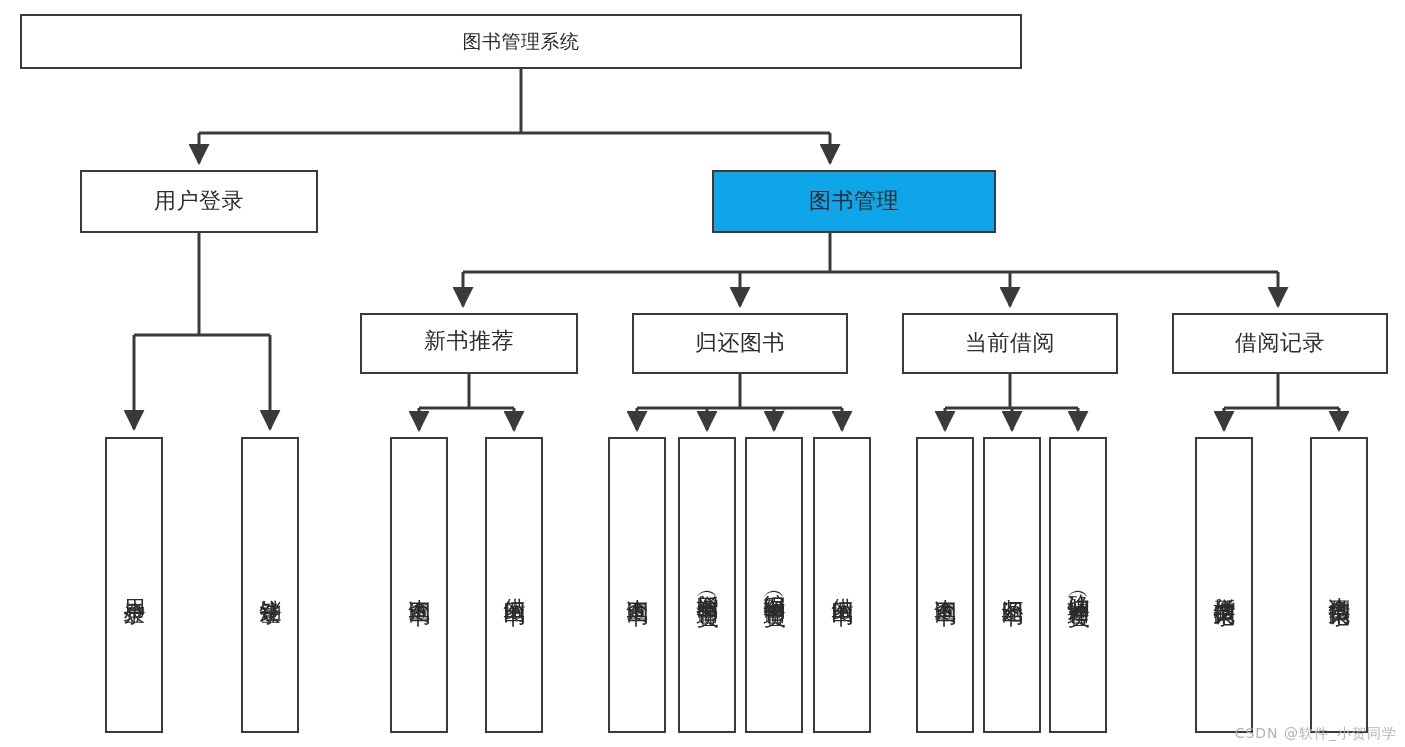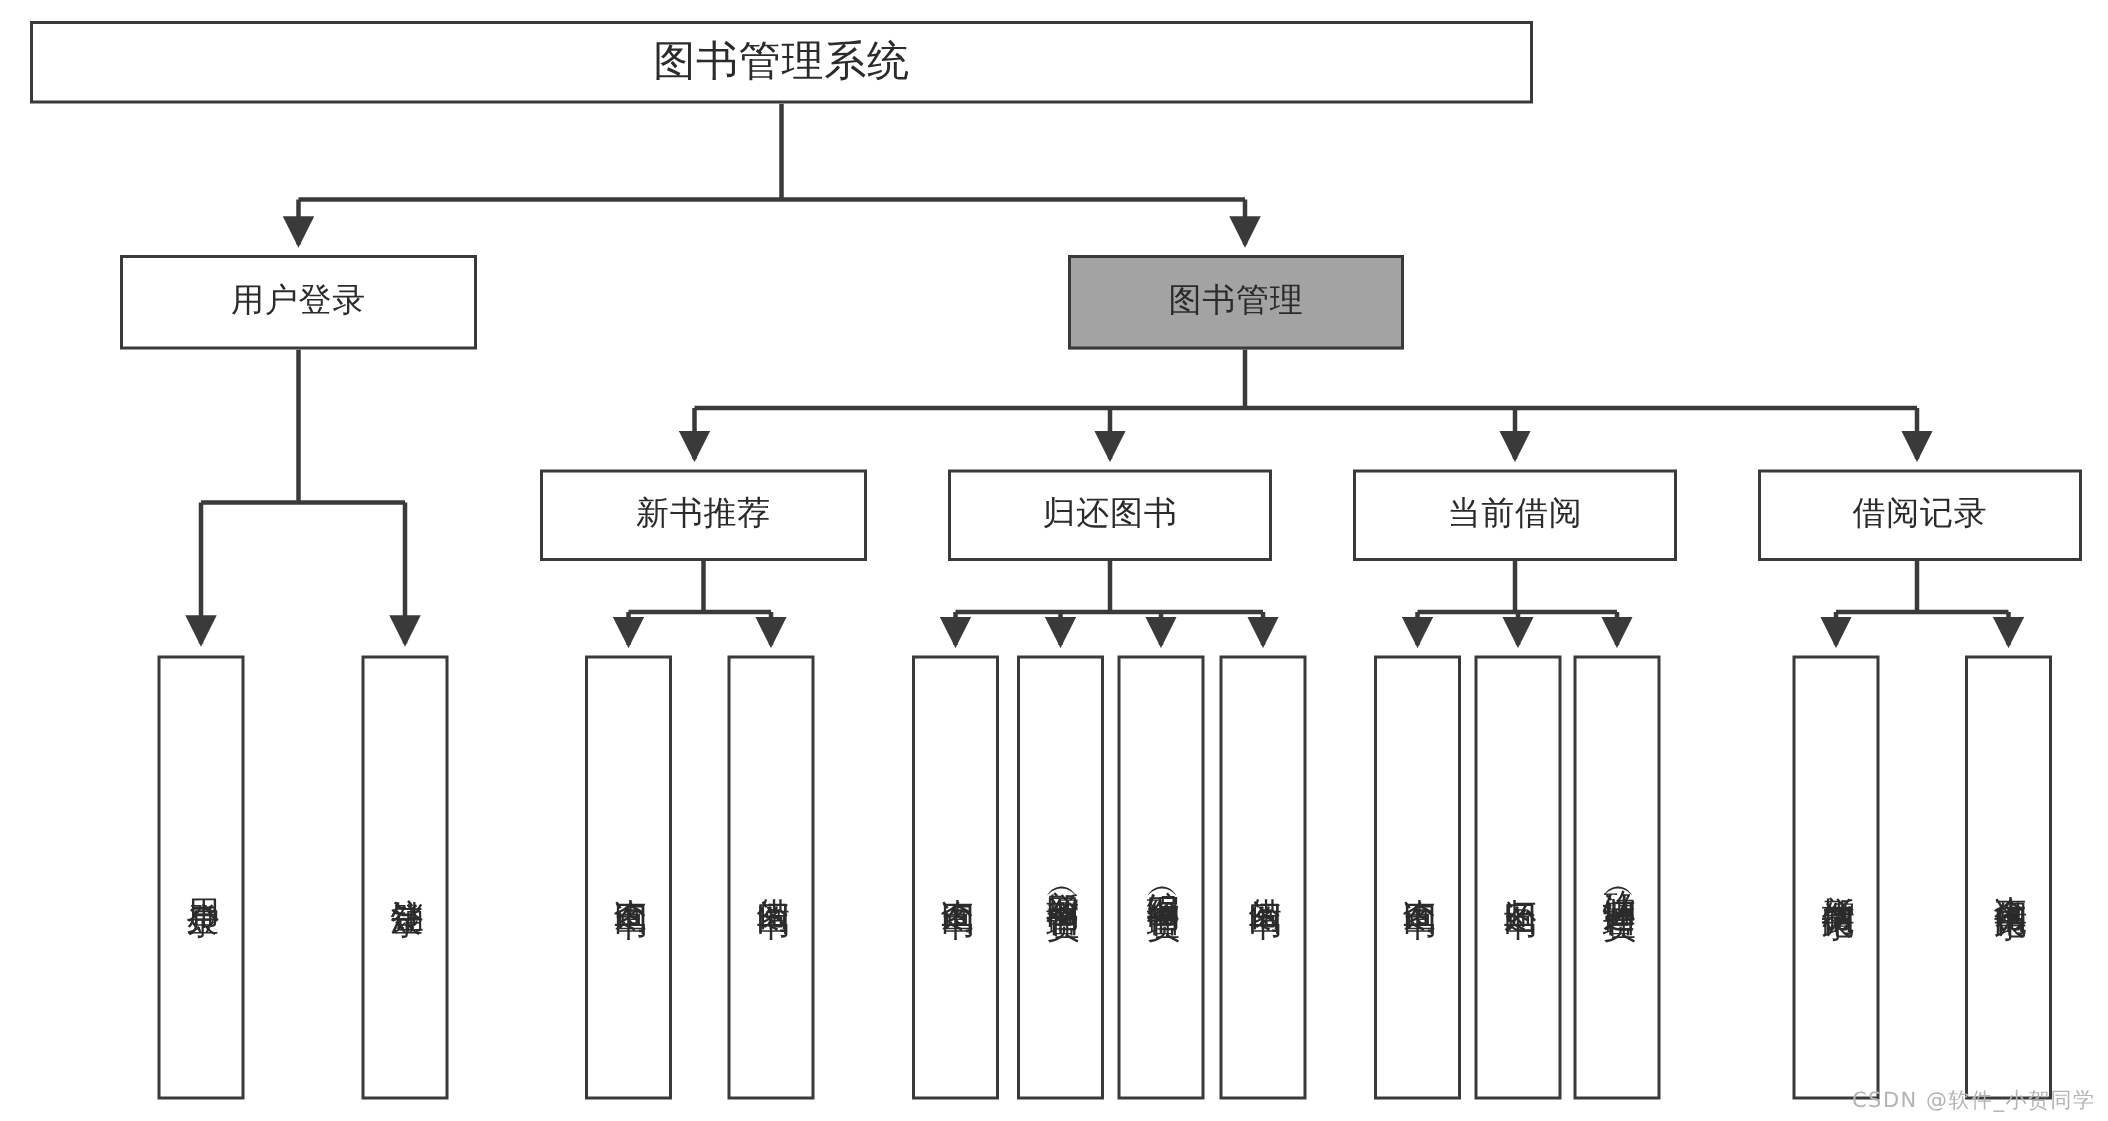--- a/index.html
+++ b/index.html
@@ -24,21 +24,21 @@
     justify-content:center;
     color:#2b2b2b;
     letter-spacing:0.5px;
   }
   .node.h{
     font-size:22px;
     line-height:1.1;
     white-space:nowrap;
   }
   .node.root{
-    font-size:28px;
+    font-size:19px;
   }
   
   .node.v{
     font-size:22px;
     writing-mode:vertical-rl;
     text-orientation:upright;
     line-height:1.22;
     letter-spacing:2px;
     padding:6px 0;
     white-space:nowrap;
@@ -113,23 +113,23 @@
       <path d="M 1278 374 L 1278 408" stroke="#3a3a3a"></path>
       <path d="M 1224 408 L 1339 408" stroke="#3a3a3a"></path>
       <path d="M 1224 408 L 1224 430" marker-end="url(#arrow)" stroke="#3a3a3a"></path>
       <path d="M 1339 408 L 1339 430" marker-end="url(#arrow)" stroke="#3a3a3a"></path>
     </g>
   </svg>
 
   <div class="node h root" style="left: 20px; top: 14px; width: 1002px; height: 55px; border-color: rgb(58, 58, 58); background: rgb(255, 255, 255); color: rgb(43, 43, 43);">图书管理系统</div>
 
   <div class="node h" style="left: 80px; top: 170px; width: 238px; height: 63px; border-color: rgb(58, 58, 58); background: rgb(255, 255, 255); color: rgb(43, 43, 43);">用户登录</div>
-  <div class="node h" style="left: 712px; top: 170px; width: 224px; height: 63px; border-color: rgb(58, 58, 58); background: #a3a3a3; color: rgb(43, 43, 43);">图书管理</div>
+  <div class="node h" style="left: 712px; top: 170px; width: 284px; height: 63px; border-color: rgb(58, 58, 58); background: #0ea5e9; color: rgb(43, 43, 43);">图书管理</div>
 
-  <div class="node h" style="left: 360px; top: 313px; width: 218px; height: 61px; border-color: rgb(58, 58, 58); background: rgb(255, 255, 255); color: rgb(43, 43, 43);">新书推荐</div>
+  <div class="node h" style="left: 360px; top: 313px; width: 218px; height: 61px; border-color: rgb(58, 58, 58); background: rgb(255, 255, 255); color: rgb(43, 43, 43); font-family: Liberation Mono, monospace;">新书推荐</div>
   <div class="node h" style="left: 632px; top: 313px; width: 216px; height: 61px; border-color: rgb(58, 58, 58); background: rgb(255, 255, 255); color: rgb(43, 43, 43);">归还图书</div>
   <div class="node h" style="left: 902px; top: 313px; width: 216px; height: 61px; border-color: rgb(58, 58, 58); background: rgb(255, 255, 255); color: rgb(43, 43, 43);">当前借阅</div>
   <div class="node h" style="left: 1172px; top: 313px; width: 216px; height: 61px; border-color: rgb(58, 58, 58); background: rgb(255, 255, 255); color: rgb(43, 43, 43);">借阅记录</div>
 
   <div class="node v" style="left: 105px; top: 437px; width: 58px; height: 296px; border-color: rgb(58, 58, 58); background: rgb(255, 255, 255); color: rgb(43, 43, 43);">
       <span class="vtext">用户登录</span>
     </div>
   <div class="node v" style="left: 241px; top: 437px; width: 58px; height: 296px; border-color: rgb(58, 58, 58); background: rgb(255, 255, 255); color: rgb(43, 43, 43);">
       <span class="vtext">注销登录</span>
     </div>

